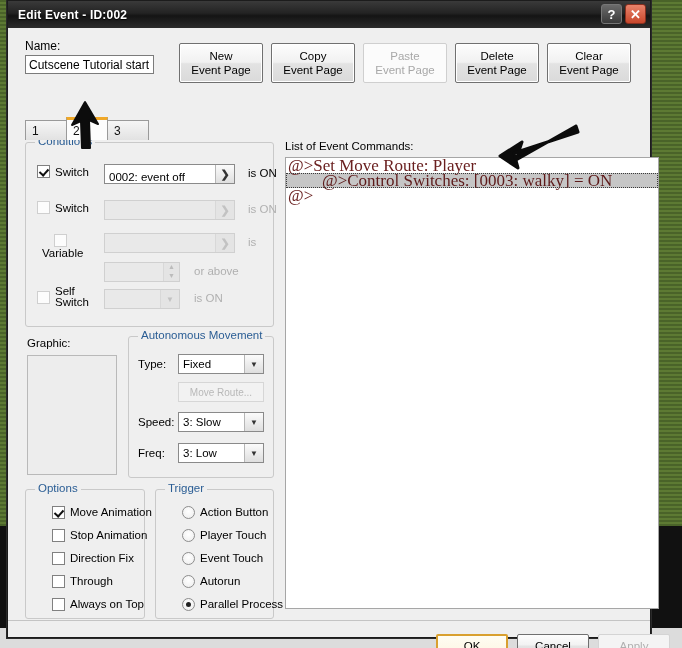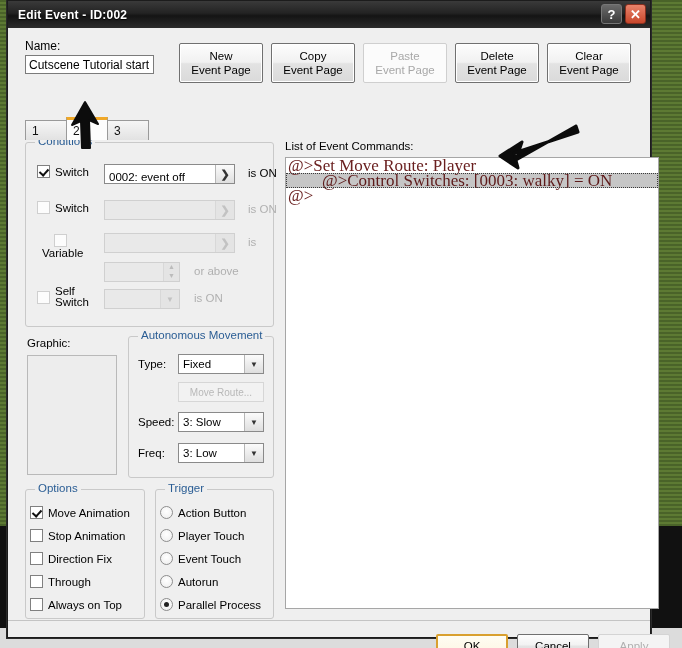--- a/index.html
+++ b/index.html
@@ -339,21 +339,21 @@
     font-size: 10px;
     display: flex;
     align-items: center;
     justify-content: center;
     box-sizing: border-box;
   }
 
   
   #gb-options { left: 0; top: 351px; width: 120px; height: 130px; }
   #gb-trigger { left: 130px; top: 351px; width: 119px; height: 130px; }
-  .opt-row { position: absolute; left: 4px; display: flex; align-items: center; }
+  .opt-row { position: absolute; left: 26px; display: flex; align-items: flex-start; }
   .opt-label { font-size: 11.5px; color: #000; margin-left: 5px; white-space: nowrap; }
   .radio {
     width: 13px; height: 13px;
     border: 1px solid #8d8d8d;
     border-radius: 50%;
     background: radial-gradient(circle at 50% 40%, #ffffff, #ececec);
     position: relative;
     box-sizing: border-box;
     flex: 0 0 auto;
   }

